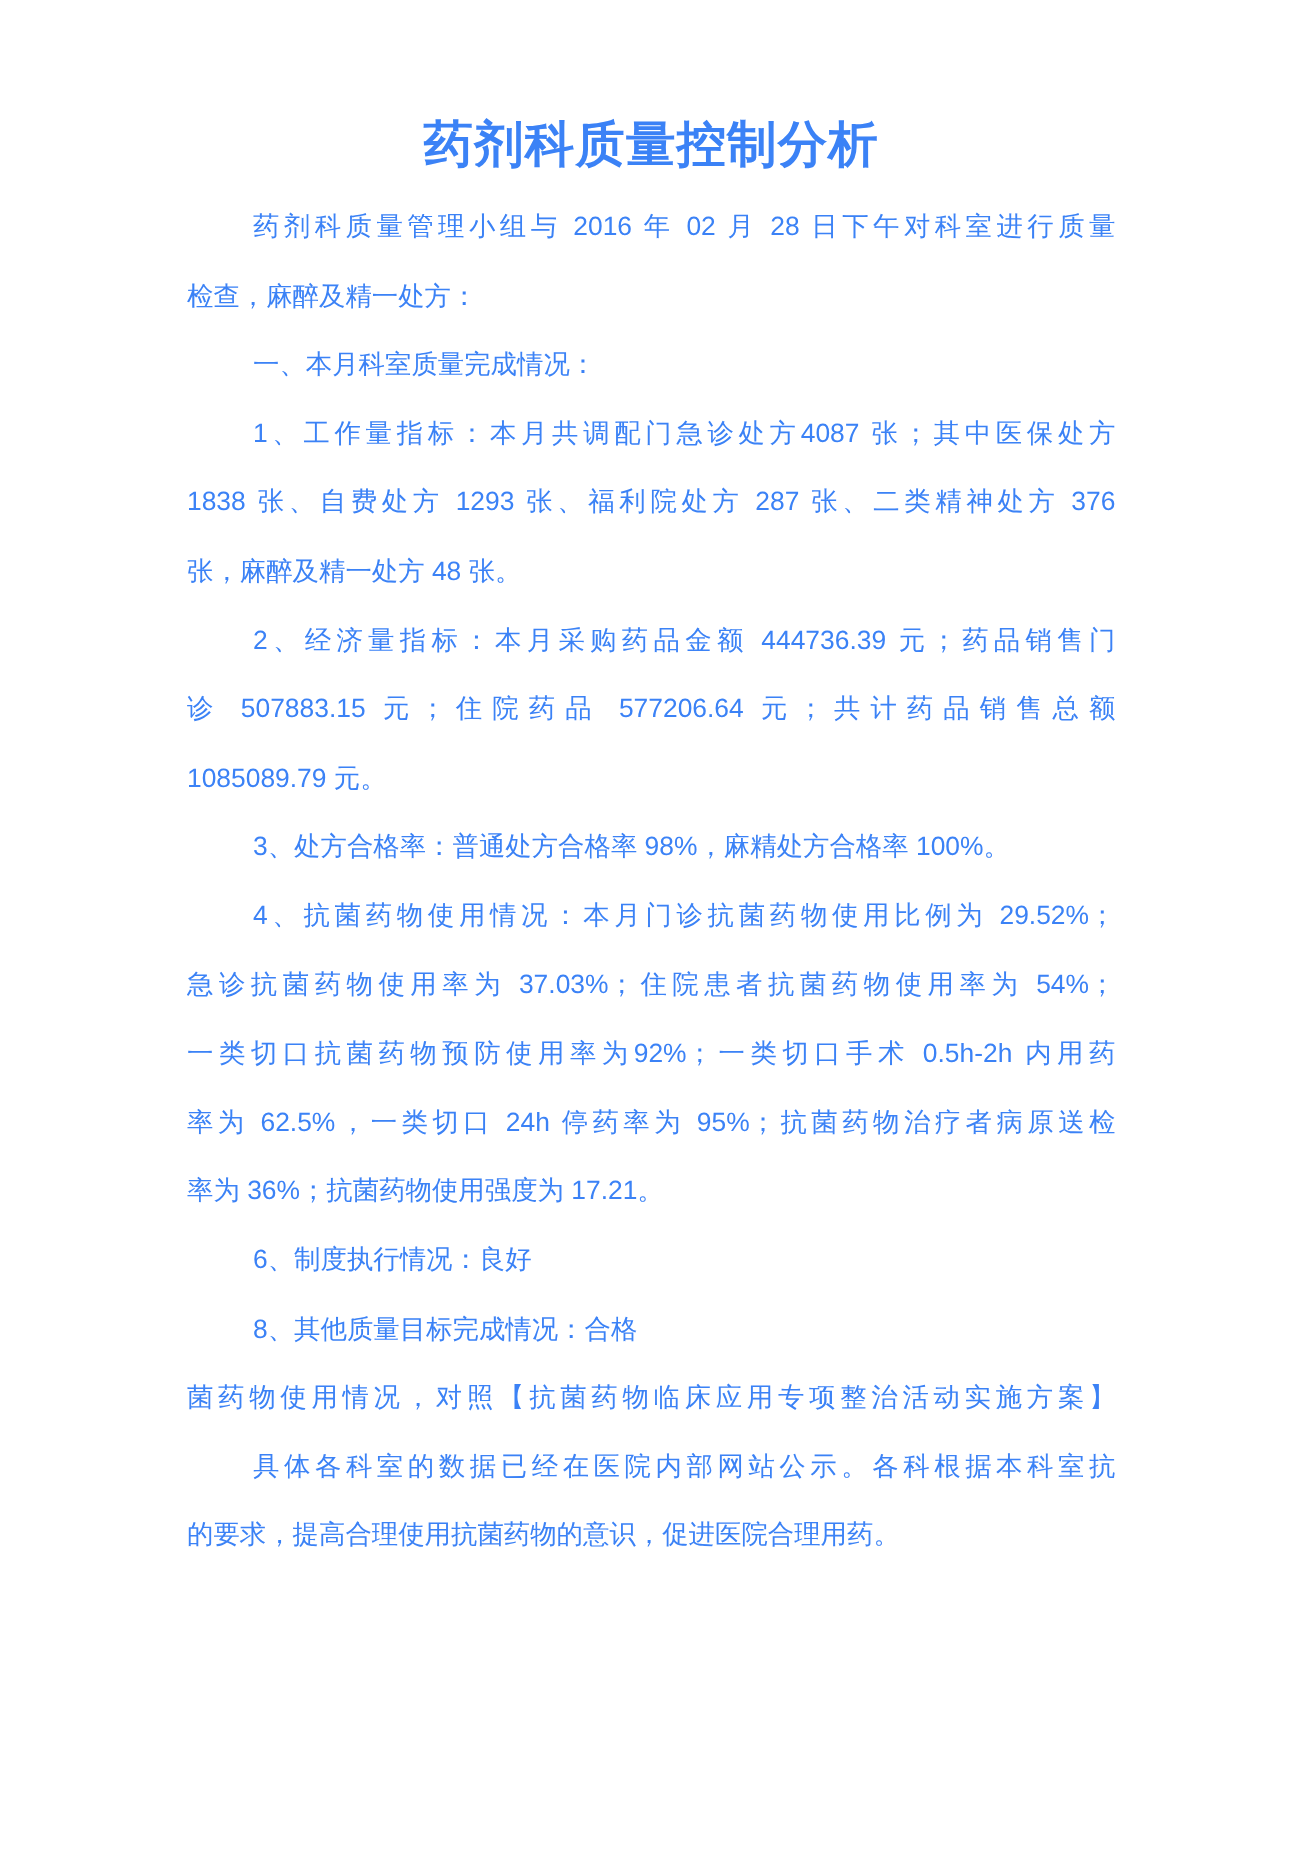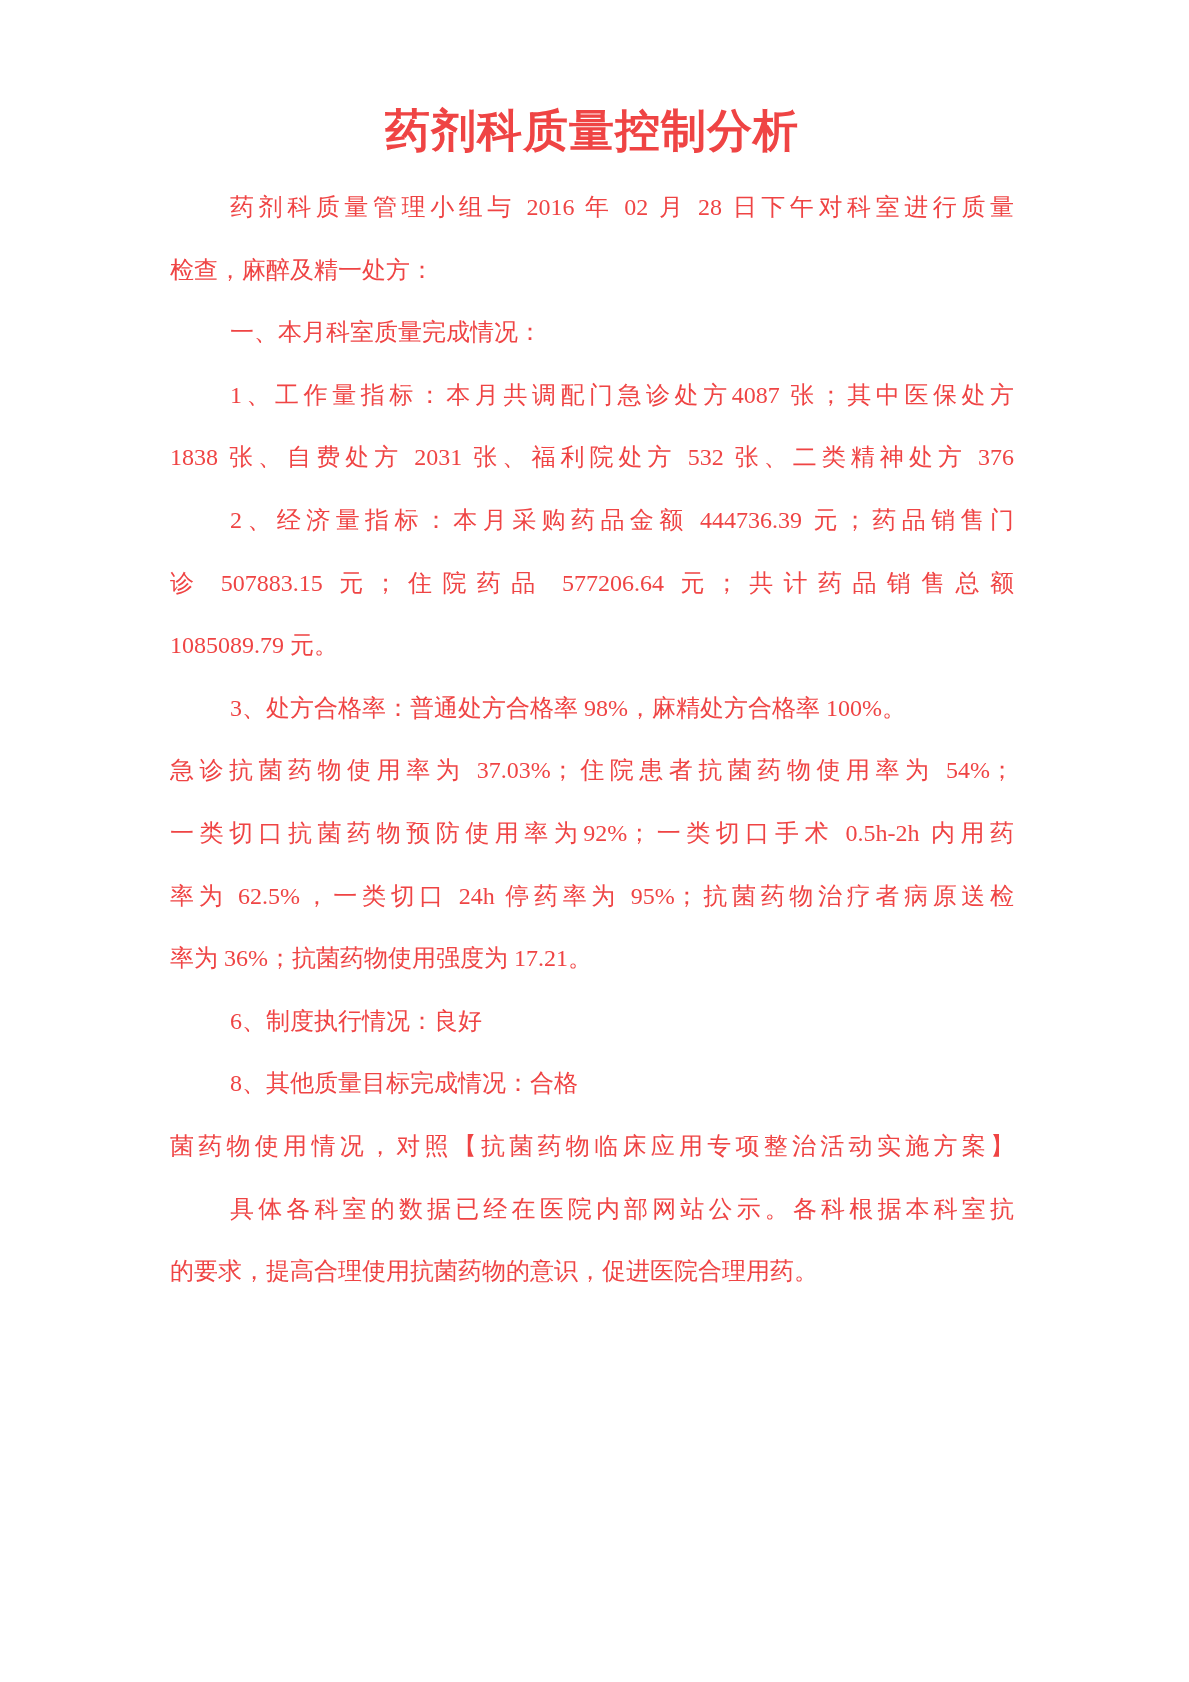--- a/index.html
+++ b/index.html
@@ -6,22 +6,22 @@
     margin: 0;
     padding: 0;
     background: #ffffff;
   }
   .page {
     position: relative;
     width: 1189px;
     height: 1682px;
     margin: 0 auto;
     background: #ffffff;
-    color: #ef4444;
-    font-family: Liberation Serif, serif;
+    color: #3b82f6;
+    font-family: Liberation Sans, sans-serif;
     overflow: hidden;
     box-sizing: border-box;
   }
   .doc {
     box-sizing: border-box;
     padding: 98px 175px 0 170px; 
   }
   .doc-title {
     margin: 0;
     font-size: 45px;
@@ -54,25 +54,27 @@
 <body>
 
 <div class="page">
   <div class="doc">
     <h1 class="doc-title">药剂科质量控制分析</h1>
     <div class="doc-body">
         <div class="line indent just">药剂科质量管理小组与 2016 年 02 月 28 日下午对科室进行质量</div>
         <div class="line">检查，麻醉及精一处方：</div>
         <div class="line indent">一、本月科室质量完成情况：</div>
         <div class="line indent just">1、工作量指标：本月共调配门急诊处方4087 张；其中医保处方</div>
-        <div class="line just">1838 张、自费处方 2031 张、福利院处方 532 张、二类精神处方 376</div>
+        <div class="line just">1838 张、自费处方 1293 张、福利院处方 287 张、二类精神处方 376</div>
+        <div class="line">张，麻醉及精一处方 48 张。</div>
         <div class="line indent just">2、经济量指标：本月采购药品金额 444736.39 元；药品销售门</div>
         <div class="line just">诊 507883.15 元；住院药品 577206.64 元；共计药品销售总额</div>
         <div class="line">1085089.79 元。</div>
         <div class="line indent">3、处方合格率：普通处方合格率 98%，麻精处方合格率 100%。</div>
+        <div class="line indent just">4、抗菌药物使用情况：本月门诊抗菌药物使用比例为 29.52%；</div>
         <div class="line just">急诊抗菌药物使用率为 37.03%；住院患者抗菌药物使用率为 54%；</div>
         <div class="line just">一类切口抗菌药物预防使用率为92%；一类切口手术 0.5h-2h 内用药</div>
         <div class="line just">率为 62.5%，一类切口 24h 停药率为 95%；抗菌药物治疗者病原送检</div>
         <div class="line">率为 36%；抗菌药物使用强度为 17.21。</div>
         <div class="line indent">6、制度执行情况：良好</div>
         <div class="line indent">8、其他质量目标完成情况：合格</div>
         <div class="line just">菌药物使用情况，对照【抗菌药物临床应用专项整治活动实施方案】</div>
         <div class="line indent just">具体各科室的数据已经在医院内部网站公示。各科根据本科室抗</div>
         <div class="line">的要求，提高合理使用抗菌药物的意识，促进医院合理用药。</div>
       </div>

